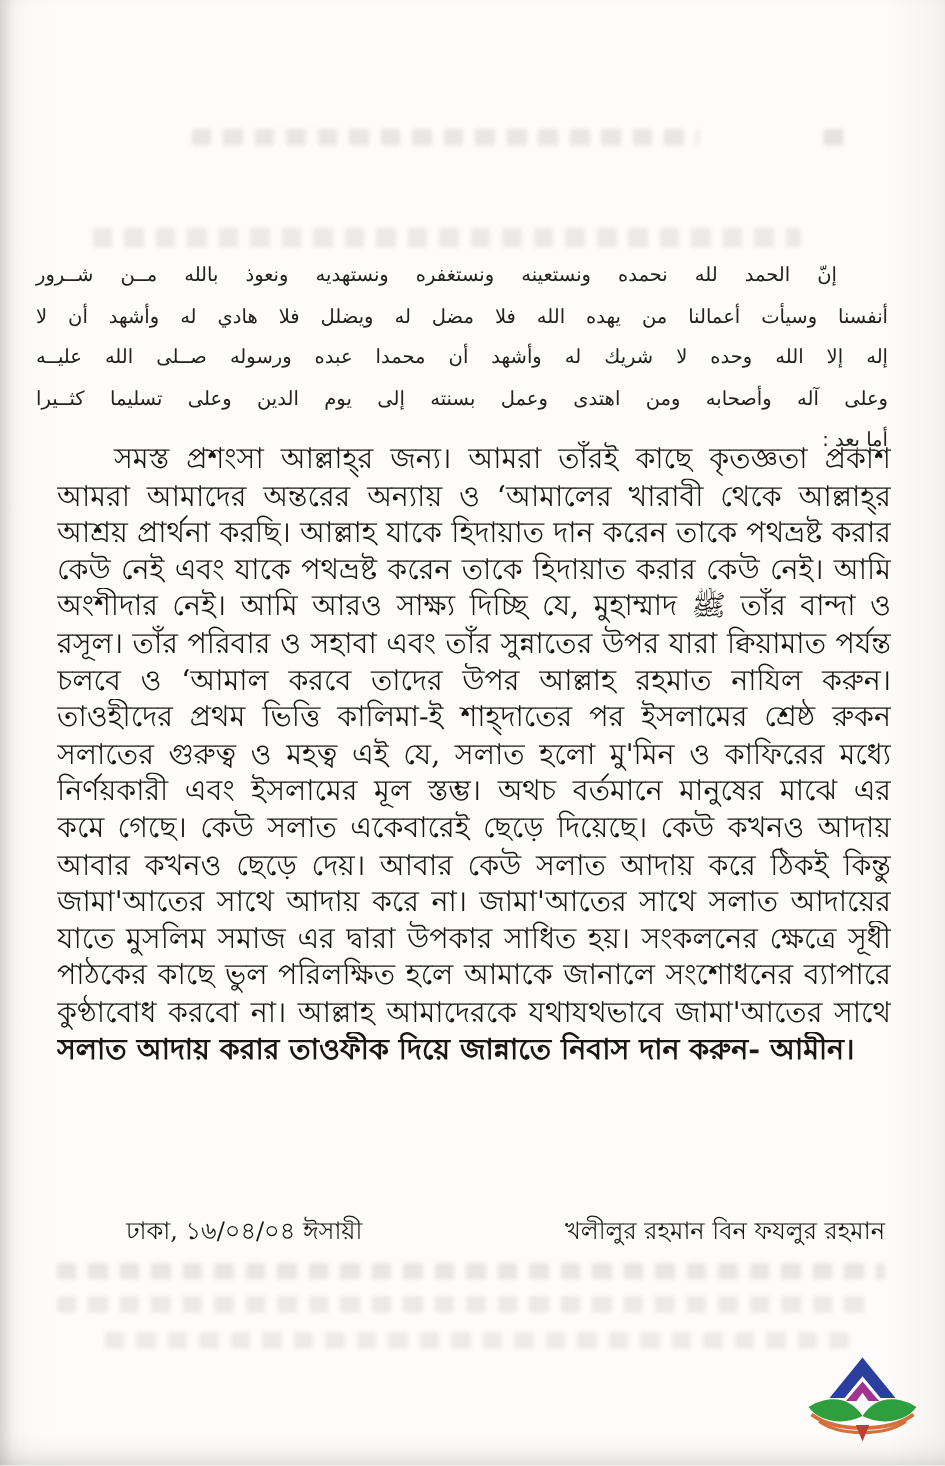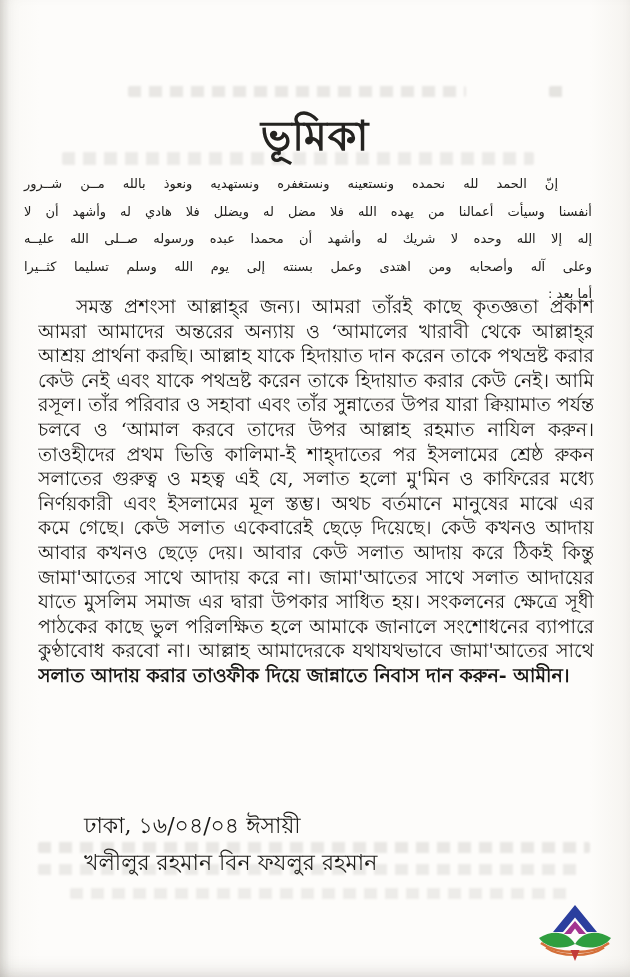--- a/index.html
+++ b/index.html
@@ -29,21 +29,21 @@
   .body-text{
     position:absolute;top:294px;left:38px;right:36px;
     font-size:19px;line-height:24.6px;color:#181714;
   }
   .bn-line{text-align:justify;text-align-last:justify;height:24.6px;overflow:hidden;}
   .bn-line.first{padding-left:38px;}
   .bn-line.last{text-align-last:left;font-weight:bold;}
   .footer-row{
     position:absolute;top:808px;left:38px;right:40px;
     display:flex;justify-content:space-between;align-items:baseline;
-    font-size:22px;color:#1a1916;flex-direction:column;
+    font-size:16px;color:#1a1916;
   }
   .place-date{margin-left:46px;}
   .ghost{
     position:absolute;height:11px;border-radius:2px;
     background:repeating-linear-gradient(90deg,rgba(110,104,96,.55) 0 13px,rgba(110,104,96,0) 13px 21px);
     filter:blur(1.3px);opacity:.26;pointer-events:none;
   }
   .g1{left:128px;top:86px;width:338px;}
   .g2{left:549px;top:86px;width:16px;opacity:.3;}
   .g3{left:62px;top:152px;width:472px;height:13px;opacity:.22;}
@@ -54,35 +54,35 @@
 </style>
 </head>
 <body>
 
 <div class="page">
 
   <div class="ghost g1"></div>
   <div class="ghost g2"></div>
   <div class="ghost g3"></div>
 
-  <div class="title">ভূমিকা</div>
 
   <div class="arabic" dir="rtl">
     <div class="ar-line first">إنّ الحمد لله نحمده ونستعينه ونستغفره ونستهديه ونعوذ بالله مــن شــرور</div>
     <div class="ar-line">أنفسنا وسيأت أعمالنا من يهده الله فلا مضل له ويضلل فلا هادي له وأشهد أن لا</div>
     <div class="ar-line">إله إلا الله وحده لا شريك له وأشهد أن محمدا عبده ورسوله صــلى الله عليــه</div>
-    <div class="ar-line">وعلى آله وأصحابه ومن اهتدى وعمل بسنته إلى يوم الله وسلم تسليما كثــيرا</div>
+    <div class="ar-line">وعلى آله وأصحابه ومن اهتدى وعمل بسنته إلى يوم الدين وعلى تسليما كثــيرا</div>
     <div class="ar-line last">أما بعد :</div>
   </div>
 
   <div class="body-text">
     <div class="bn-line first">সমস্ত  প্রশংসা আল্লাহ্‌র জন্য। আমরা তাঁরই কাছে কৃতজ্ঞতা প্রকাশ করছি</div>
     <div class="bn-line">আমরা আমাদের অন্তরের অন্যায়  ও ‘আমালের খারাবী থেকে আল্লাহ্‌র কাছে</div>
     <div class="bn-line">আশ্রয় প্রার্থনা করছি।  আল্লাহ যাকে হিদায়াত দান করেন তাকে পথভ্রষ্ট করার</div>
     <div class="bn-line">কেউ নেই এবং যাকে পথভ্রষ্ট  করেন  তাকে হিদায়াত করার কেউ নেই। আমি</div>
+    <div class="bn-line">অংশীদার নেই। আমি আরও সাক্ষ্য দিচ্ছি যে, মুহাম্মাদ ﷺ তাঁর বান্দা ও</div>
     <div class="bn-line">রসূল। তাঁর পরিবার ও সহাবা এবং তাঁর সুন্নাতের উপর যারা ক্বিয়ামাত পর্যন্ত</div>
     <div class="bn-line">চলবে ও ‘আমাল করবে তাদের উপর আল্লাহ রহমাত নাযিল করুন। অতঃপর</div>
     <div class="bn-line">তাওহীদের প্রথম ভিত্তি কালিমা-ই শাহ্‌দাতের পর ইসলামের শ্রেষ্ঠ রুকন হিসাবে</div>
     <div class="bn-line">সলাতের গুরুত্ব ও মহত্ব এই যে, সলাত হলো মু'মিন ও কাফিরের মধ্যে পার্থক্য</div>
     <div class="bn-line">নির্ণয়কারী এবং  ইসলামের মূল স্তম্ভ। অথচ বর্তমানে মানুষের মাঝে এর গুরুত্ব</div>
     <div class="bn-line">কমে গেছে। কেউ সলাত একেবারেই ছেড়ে দিয়েছে। কেউ কখনও আদায় করে</div>
     <div class="bn-line">আবার কখনও ছেড়ে দেয়। আবার কেউ সলাত আদায় করে ঠিকই কিন্তু</div>
     <div class="bn-line">জামা'আতের সাথে আদায় করে না। জামা'আতের সাথে সলাত আদায়ের গুরুত্ব</div>
     <div class="bn-line">যাতে মুসলিম সমাজ এর দ্বারা উপকার  সাধিত হয়। সংকলনের ক্ষেত্রে সূধী</div>
     <div class="bn-line">পাঠকের কাছে ভুল পরিলক্ষিত হলে আমাকে  জানালে সংশোধনের ব্যাপারে</div>

